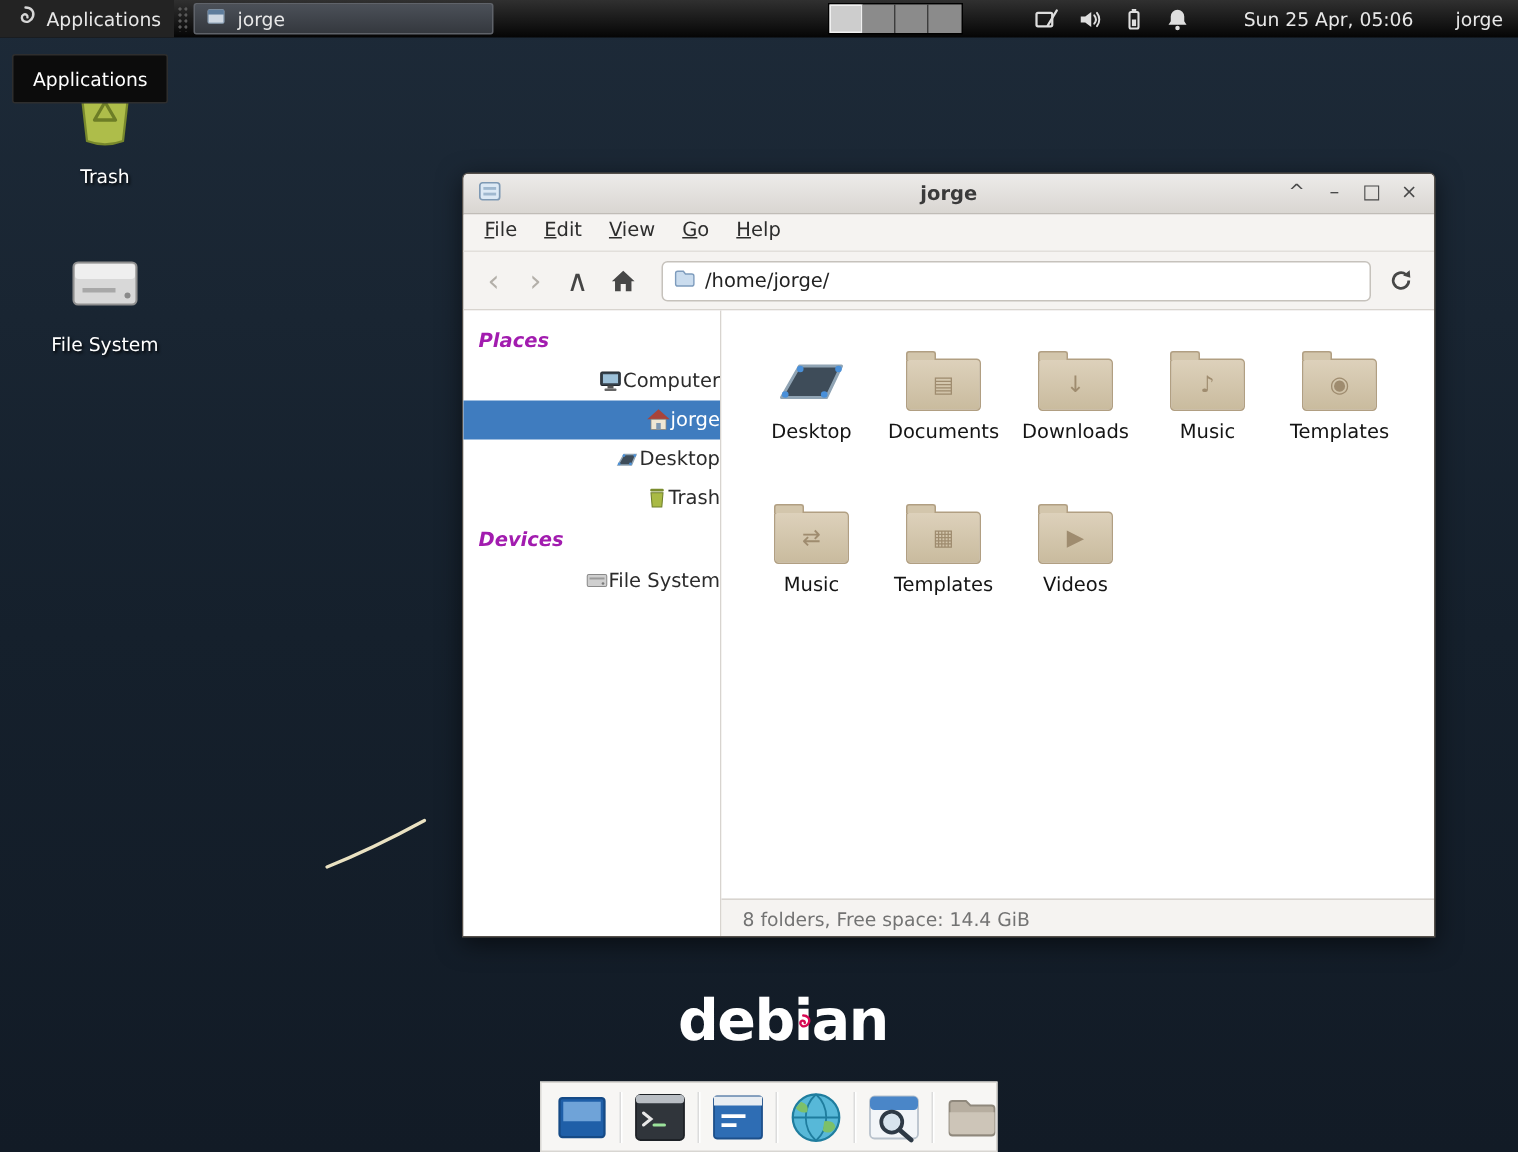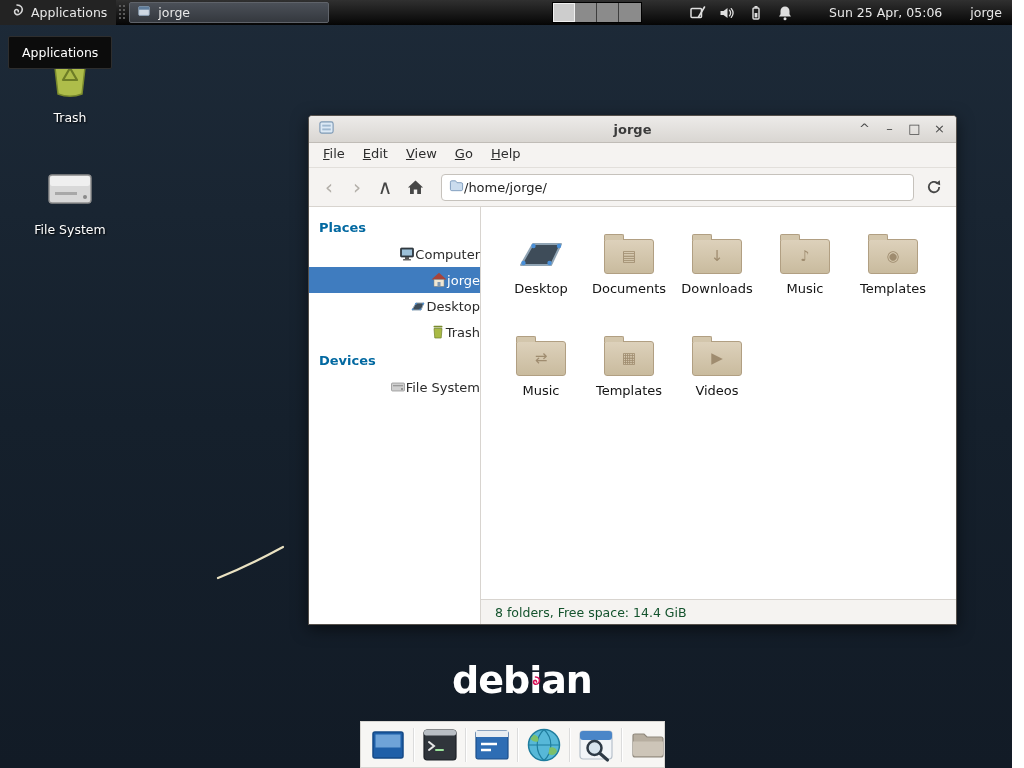--- a/index.html
+++ b/index.html
@@ -65,47 +65,47 @@
              color: #2d2d2d; flex: none; }
   .menu-item { display: inline-block; padding: 3px 9px; }
   .menu-item::first-letter { text-decoration: underline; }
   .toolbar { height: 39px; background: #f5f3f1; border-bottom: 1px solid #d8d4cf;
              display: flex; align-items: center; padding: 0 10px; gap: 8px; flex: none; }
   .nav { font-size: 20px; width: 20px; text-align: center; color: #454545; line-height: 1; }
   .nav.dim { color: #b3afa9; }
   .tool-ico { display: flex; align-items: center; justify-content: center; width: 24px; }
   .pathbar { flex: 1; height: 27px; background: #fff; border: 1px solid #c6c2bc;
              border-radius: 4px; display: flex; align-items: center; padding: 8px 7px;
-             margin-left: 6px; }
+             gap: 6px; margin-left: 6px; }
   .pathbar input { border: none; outline: none; flex: 1; background: transparent;
                    font-family: "DejaVu Sans", sans-serif; font-size: 13px; color: #222; }
   .body { flex: 1; display: flex; min-height: 0; }
   .sidebar { width: 172px; background: #fff; border-right: 1px solid #d8d4cf;
              padding-top: 5px; font-size: 13px; color: #2b2b2b; flex: none; }
-  .side-header { font-weight: bold; padding: 8px 10px 6px; color: #0369a1; }
+  .side-header { font-weight: bold; padding: 8px 10px 6px; color: #a21caf; font-style: italic; }
   .side-item { display: flex; align-items: center; height: 26px; padding-left: 14px; justify-content: flex-end; }
   .side-item svg { flex: none; }
   .side-item.selected { background: #3f7cbf; color: #fff; }
   .rightpane { flex: 1; display: flex; flex-direction: column; min-width: 0; }
   .iconview { flex: 1; background: #fff; padding: 18px 0 0 16px; display: flex;
               flex-wrap: wrap; align-content: flex-start; }
   .cell { width: 88px; height: 88px; margin-bottom: 14px; display: flex;
           flex-direction: column; align-items: center; font-size: 13px; color: #141414; }
   .icon-wrap { height: 49px; display: flex; align-items: flex-end; justify-content: center;
                margin-bottom: 7px; }
   .folder { position: relative; width: 50px; height: 35px;
             background: linear-gradient(#ddd1bb, #c9bb9e);
             border: 1px solid #b19f82; border-radius: 2px 3px 3px 3px; }
   .folder::before { content: ""; position: absolute; left: -1px; top: -6px; width: 18px;
                     height: 5px; background: #d3c6ac; border: 1px solid #b19f82;
                     border-bottom: none; border-radius: 2px 2px 0 0; }
   .emblem { position: absolute; left: 0; right: 0; top: 50%; transform: translateY(-52%);
             text-align: center; font-size: 15px; line-height: 1; color: #9f8c6f; }
   .statusbar { height: 25px; background: #f5f3f1; border-top: 1px solid #d8d4cf;
-               font-size: 12.5px; color: #14532d; display: flex; align-items: center;
+               font-size: 12.5px; color: #737373; display: flex; align-items: center;
                padding-left: 14px; flex: none; }
 
   
   .dock { position: absolute; left: 360px; top: 721px; width: 305px; height: 47px;
           background: #f7f6f4; border: 1px solid #d8d6d2; display: flex;
           align-items: center; padding: 0 8px; gap: 4px; }
   .dock-sep { width: 2px; height: 34px; border-left: 1px solid #dcdcdc;
               border-right: 1px solid #ffffff; margin: 0 2px; flex: none; }
   .dock-item { width: 38px; height: 38px; display: flex; align-items: center;
                justify-content: center; flex: none; }

